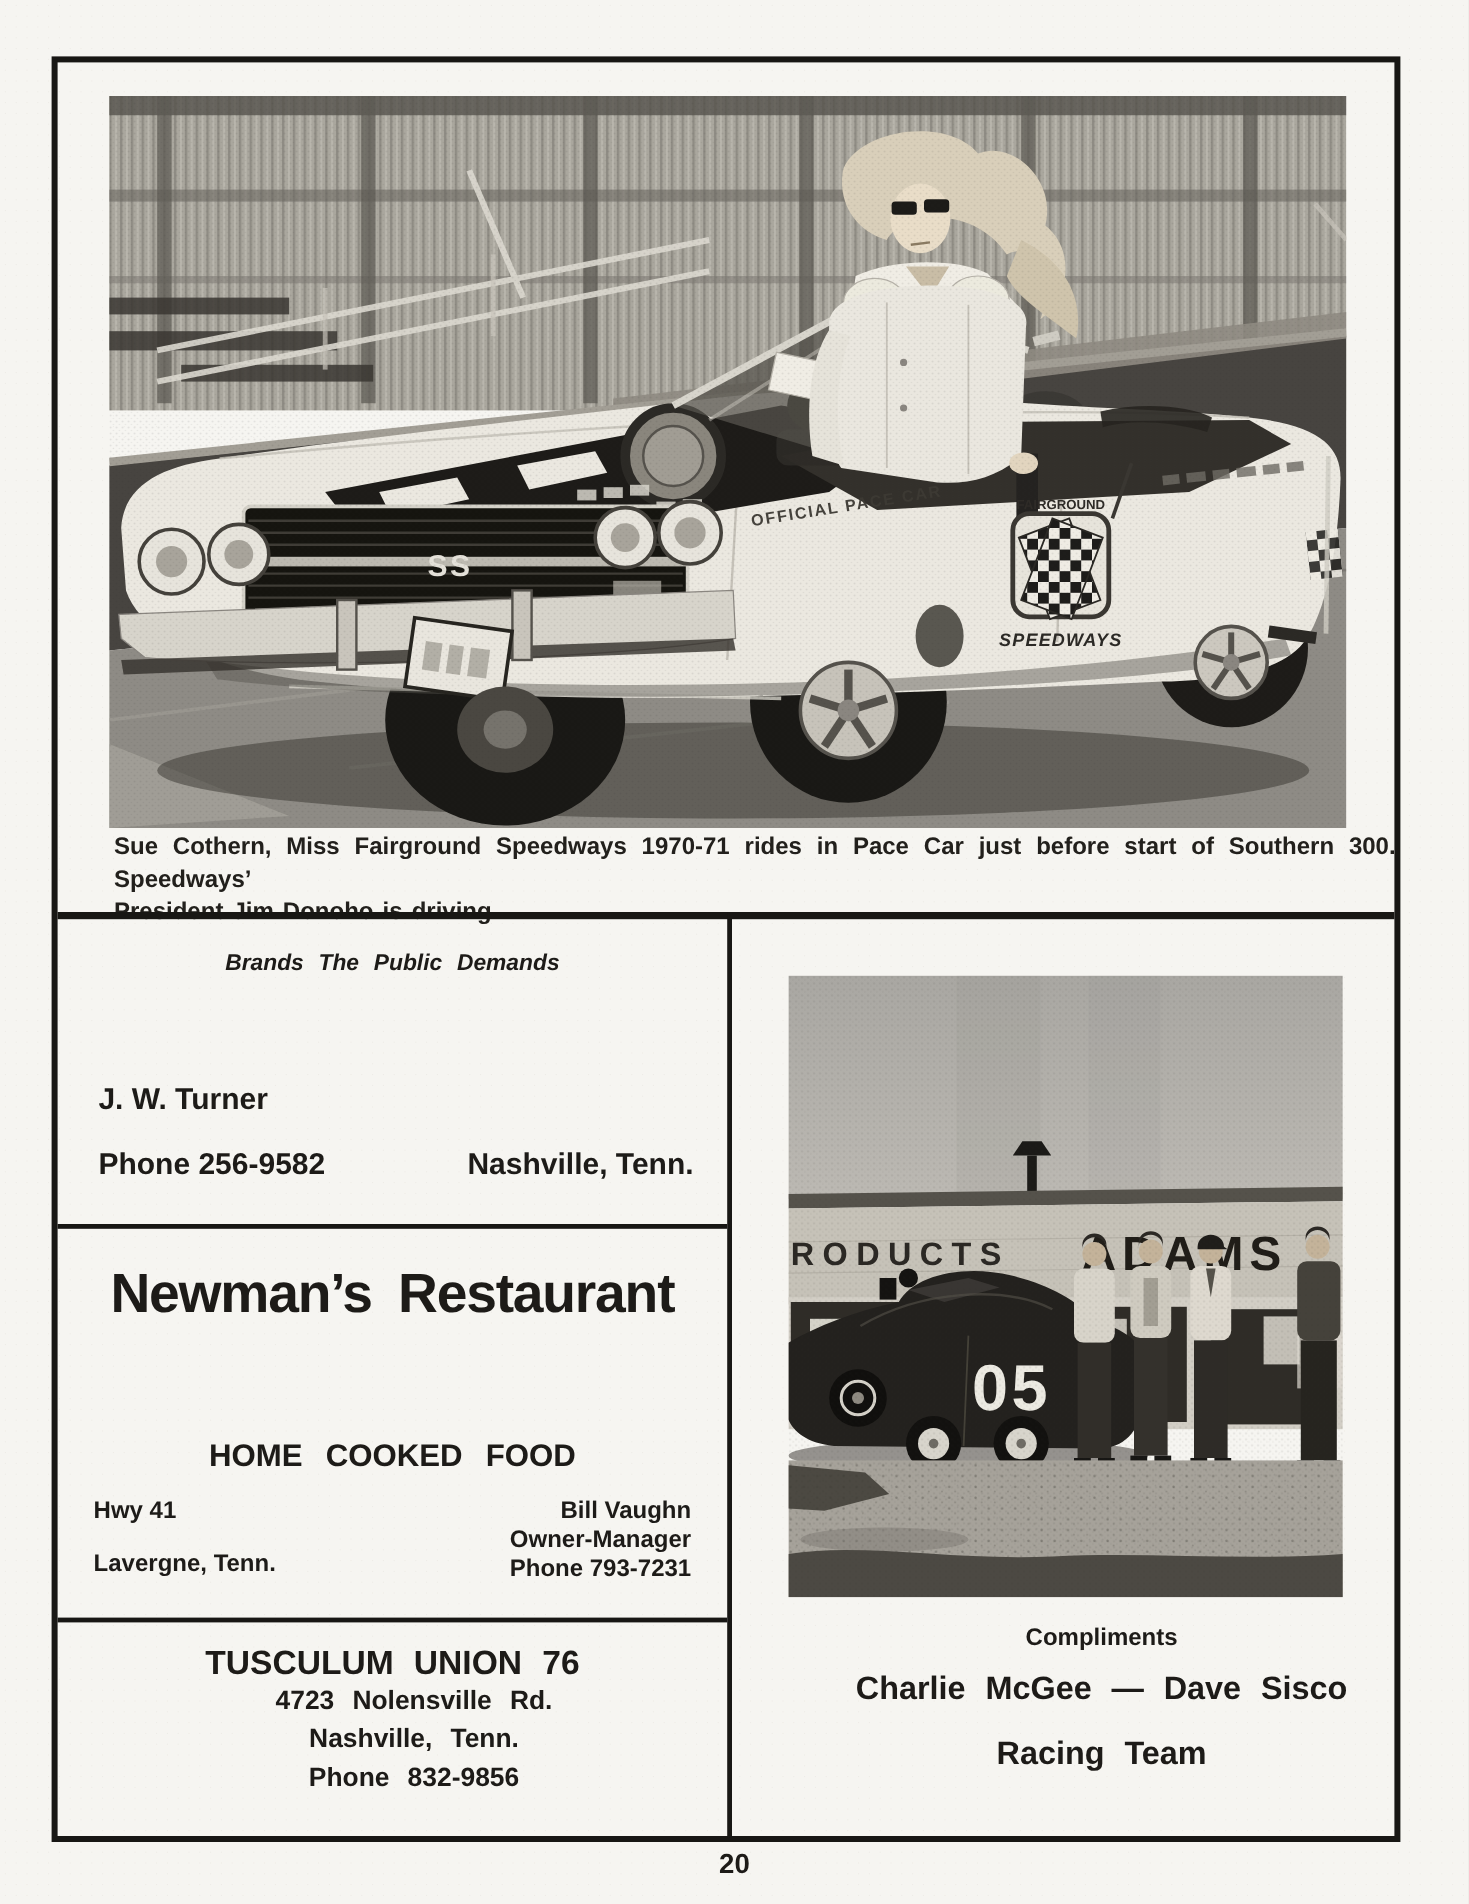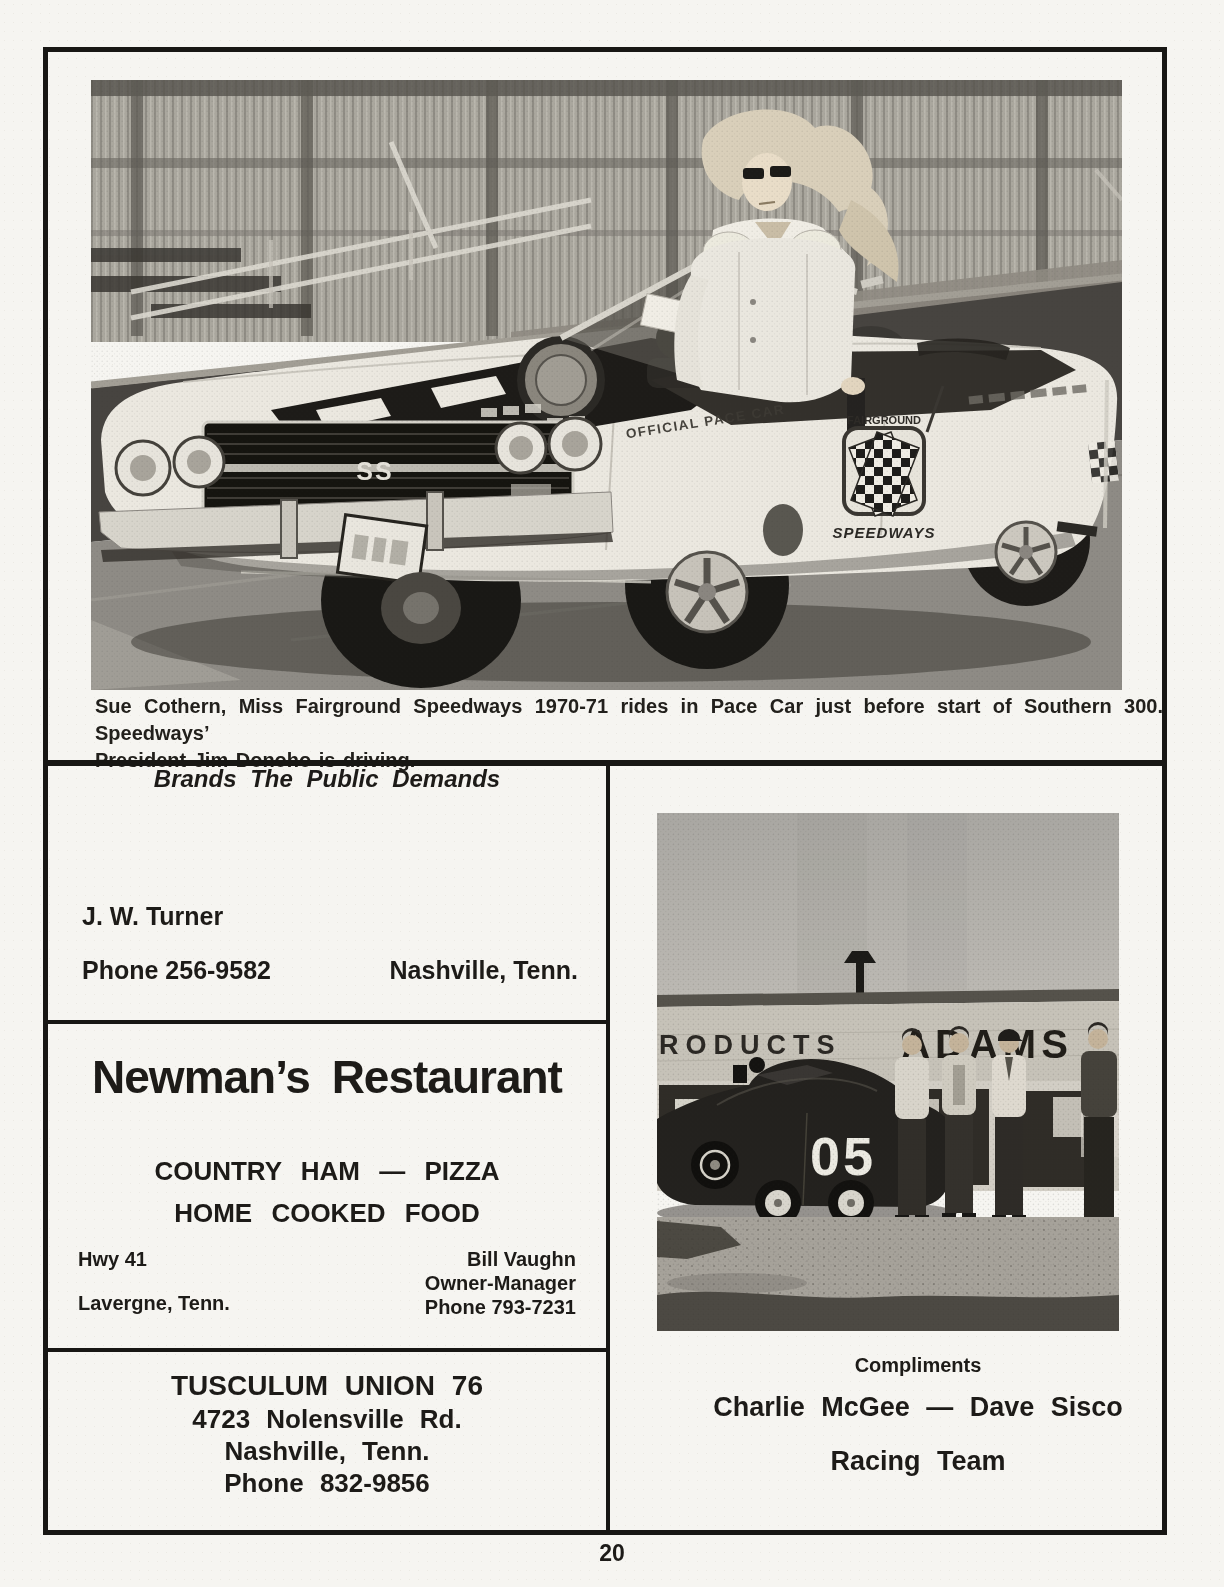--- a/index.html
+++ b/index.html
@@ -21,30 +21,30 @@
   .photo-right{left:609px; top:761px; width:462px; height:518px;}
   .photo-top svg,.photo-right svg{display:block;}
   .caption{left:47px; top:641px; width:1068px; font-weight:bold; color:#22201c;}
   .cap1{font-size:20px; line-height:27px; text-align:justify; text-align-last:justify; word-spacing:2px; white-space:normal;}
   .cap2{font-size:20px; line-height:27px; word-spacing:2px;}
   .hdiv{left:0; top:708px; width:1114px; height:6px; background:#181714;}
   .vdiv{left:558px; top:708px; width:4px; height:770px; background:#181714;}
   .hline-a{left:0; top:968px; width:558px; height:4px; background:#181714;}
   .hline-b{left:0; top:1296px; width:558px; height:4px; background:#181714;}
   .ctr{left:0; width:558px; text-align:center;}
-  .g-tagline{top:713px; font-style:italic; font-weight:bold; font-size:24px; word-spacing:7px;}
+  .g-tagline{top:740px; font-style:italic; font-weight:bold; font-size:19px; word-spacing:7px;}
   .g-name{top:766px; font-weight:bold; font-size:46px; word-spacing:12px; letter-spacing:-1px;}
   .row-l{left:34px; font-weight:bold; font-size:25px;}
   .row-r{left:250px; width:280px; text-align:right; font-weight:bold; font-size:25px;}
   .n-name{top:998px; font-weight:bold; font-size:46px; word-spacing:10px; letter-spacing:-1px;}
   .n-menu{font-weight:bold; font-size:26px; word-spacing:12px;}
   .small-l{left:30px; font-weight:bold; font-size:20px;}
   .small-r{left:300px; width:228px; text-align:right; font-weight:bold; font-size:20px;}
   .t-name{top:1318px; font-weight:bold; font-size:28px; word-spacing:9px;}
-  .t-line{font-weight:bold; font-size:26px; word-spacing:9px;}
+  .t-line{font-weight:bold; font-size:22px; word-spacing:9px;margin-left:18px;}
   .r-ctr{left:562px; width:616px; text-align:center;}
   .c-comp{top:1302px; font-weight:bold; font-size:20px; word-spacing:2px;}
   .c-names{top:1340px; font-weight:bold; font-size:27px; word-spacing:9px;}
   .c-team{top:1394px; font-weight:bold; font-size:27px; word-spacing:9px;}
   .pagenum{left:0; top:1540px; width:1224px; text-align:center; font-size:23px; font-weight:bold;}
   .svgt{font-family:"Liberation Sans", sans-serif;}
 </style>
 </head>
 <body>
 
@@ -310,21 +310,20 @@
     <div class="abs vdiv"></div>
     <div class="abs hline-a"></div>
     <div class="abs hline-b"></div>
 
     <div class="abs ctr g-tagline">Brands The Public Demands</div>
     <div class="abs row-l" style="top:850px;">J. W. Turner</div>
     <div class="abs row-l" style="top:904px;">Phone 256-9582</div>
     <div class="abs row-r" style="top:904px;">Nashville, Tenn.</div>
 
     <div class="abs ctr n-name">Newman’s Restaurant</div>
-    <div class="abs ctr n-menu" style="top:1104px;">COUNTRY HAM — PIZZA</div>
     <div class="abs ctr n-menu" style="top:1146px;">HOME COOKED FOOD</div>
     <div class="abs small-l" style="top:1196px;">Hwy 41</div>
     <div class="abs small-l" style="top:1240px;">Lavergne, Tenn.</div>
     <div class="abs small-r" style="top:1196px;">Bill Vaughn</div>
     <div class="abs small-r" style="top:1220px;">Owner-Manager</div>
     <div class="abs small-r" style="top:1244px;">Phone 793-7231</div>
 
     <div class="abs ctr t-name">TUSCULUM UNION 76</div>
     <div class="abs ctr t-line" style="top:1352px;">4723 Nolensville Rd.</div>
     <div class="abs ctr t-line" style="top:1384px;">Nashville, Tenn.</div>

